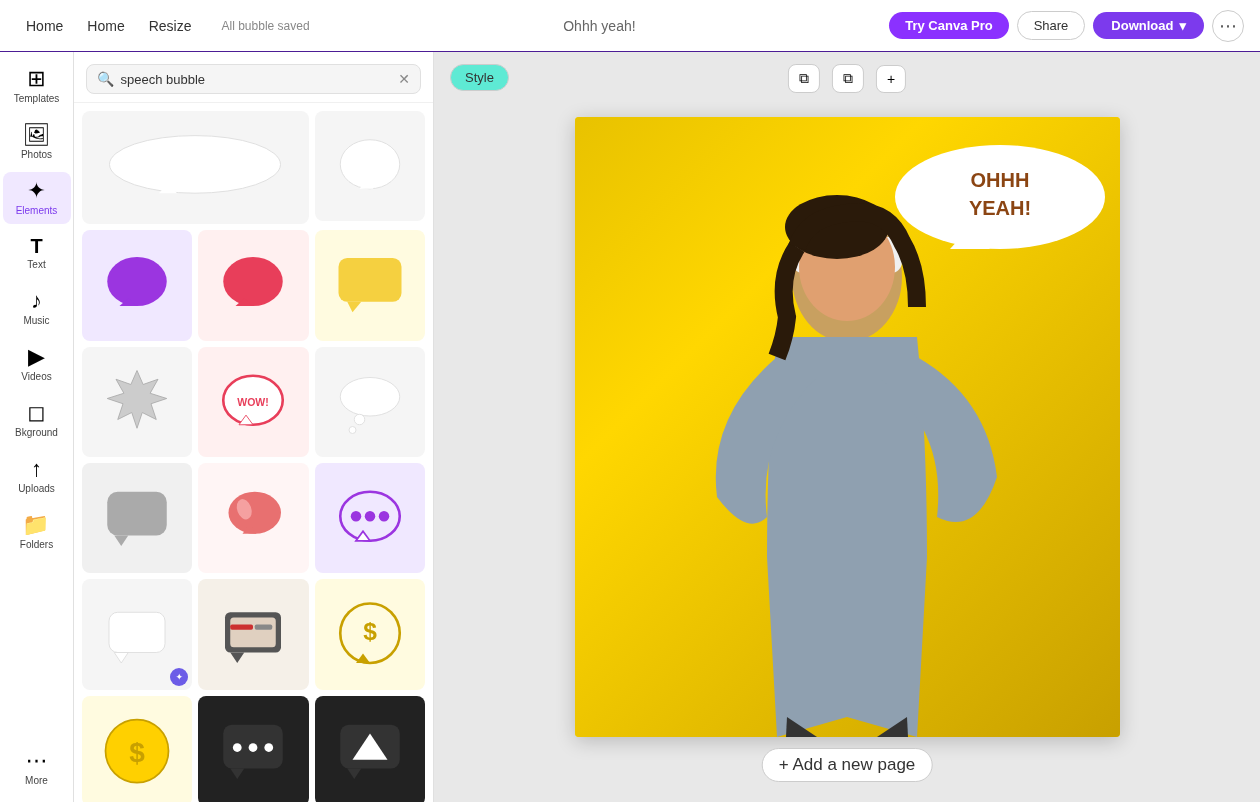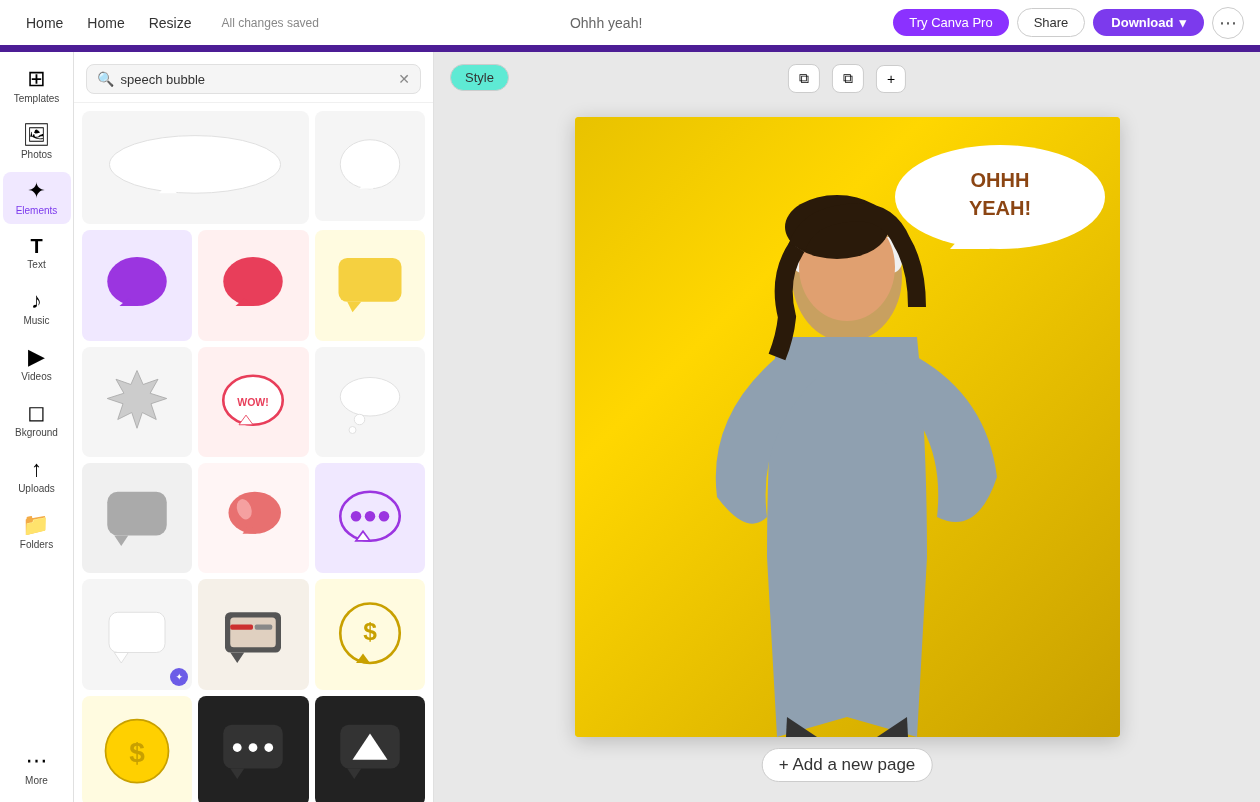--- a/index.html
+++ b/index.html
@@ -4,38 +4,38 @@
   <style>
     * { box-sizing: border-box; margin: 0; padding: 0; }
     body { font-family: 'Arial', sans-serif; background: #f0f0f0; width: 1260px; height: 802px; overflow: hidden; display: flex; flex-direction: column; }
 
     
     .top-bar {
       display: flex;
       align-items: center;
       background: #fff;
       height: 52px;
-      border-bottom: 7px solid #4c1d95;
+      border-bottom: 1px solid #4c1d95;
       padding: 0 16px;
       flex-shrink: 0;
       z-index: 10;
     }
     .top-bar-left { display: flex; align-items: center; gap: 12px; }
     .top-bar-nav { display: flex; align-items: center; gap: 4px; margin-right: 8px; }
     .nav-btn {
       background: none; border: none; cursor: pointer; padding: 6px 10px;
       border-radius: 6px; font-size: 14px; color: #333;
     }
     .design-title {
       flex: 1; text-align: center; font-size: 14px; color: #666;
     }
     .top-bar-right { display: flex; align-items: center; gap: 8px; margin-left: auto; }
     .btn-pro {
       background: #8b31ff; color: #fff; border: none; border-radius: 20px;
-      padding: 6px 16px; font-size: 13px; cursor: pointer; font-weight: 400;
+      padding: 6px 16px; font-size: 13px; cursor: pointer; font-weight: 700;
     }
     .btn-share {
       background: none; border: 1px solid #ccc; border-radius: 20px;
       padding: 6px 16px; font-size: 13px; cursor: pointer; color: #333;
     }
     .btn-download {
       background: #7c3aed; color: #fff; border: none; border-radius: 20px;
       padding: 6px 18px; font-size: 13px; cursor: pointer; font-weight: 600;
       display: flex; align-items: center; gap: 6px;
     }
@@ -187,21 +187,21 @@
 </head>
 <body>
 
 <div class="top-bar">
   <div class="top-bar-left">
     <div class="top-bar-nav">
       <button class="nav-btn">Home</button>
       <button class="nav-btn">Home</button>
       <button class="nav-btn">Resize</button>
     </div>
-    <span style="font-size:12px;color:#888;">All changes saved</span>
+    <span style="font-size:12px;color:#888;">All bubble saved</span>
   </div>
   <div class="design-title">Ohhh yeah!</div>
   <div class="top-bar-right">
     <button class="btn-pro">Try Canva Pro</button>
     <button class="btn-share">Share</button>
     <button class="btn-download">
       <span>Download</span>
       <span>▾</span>
     </button>
     <button class="btn-more-menu">⋯</button>

